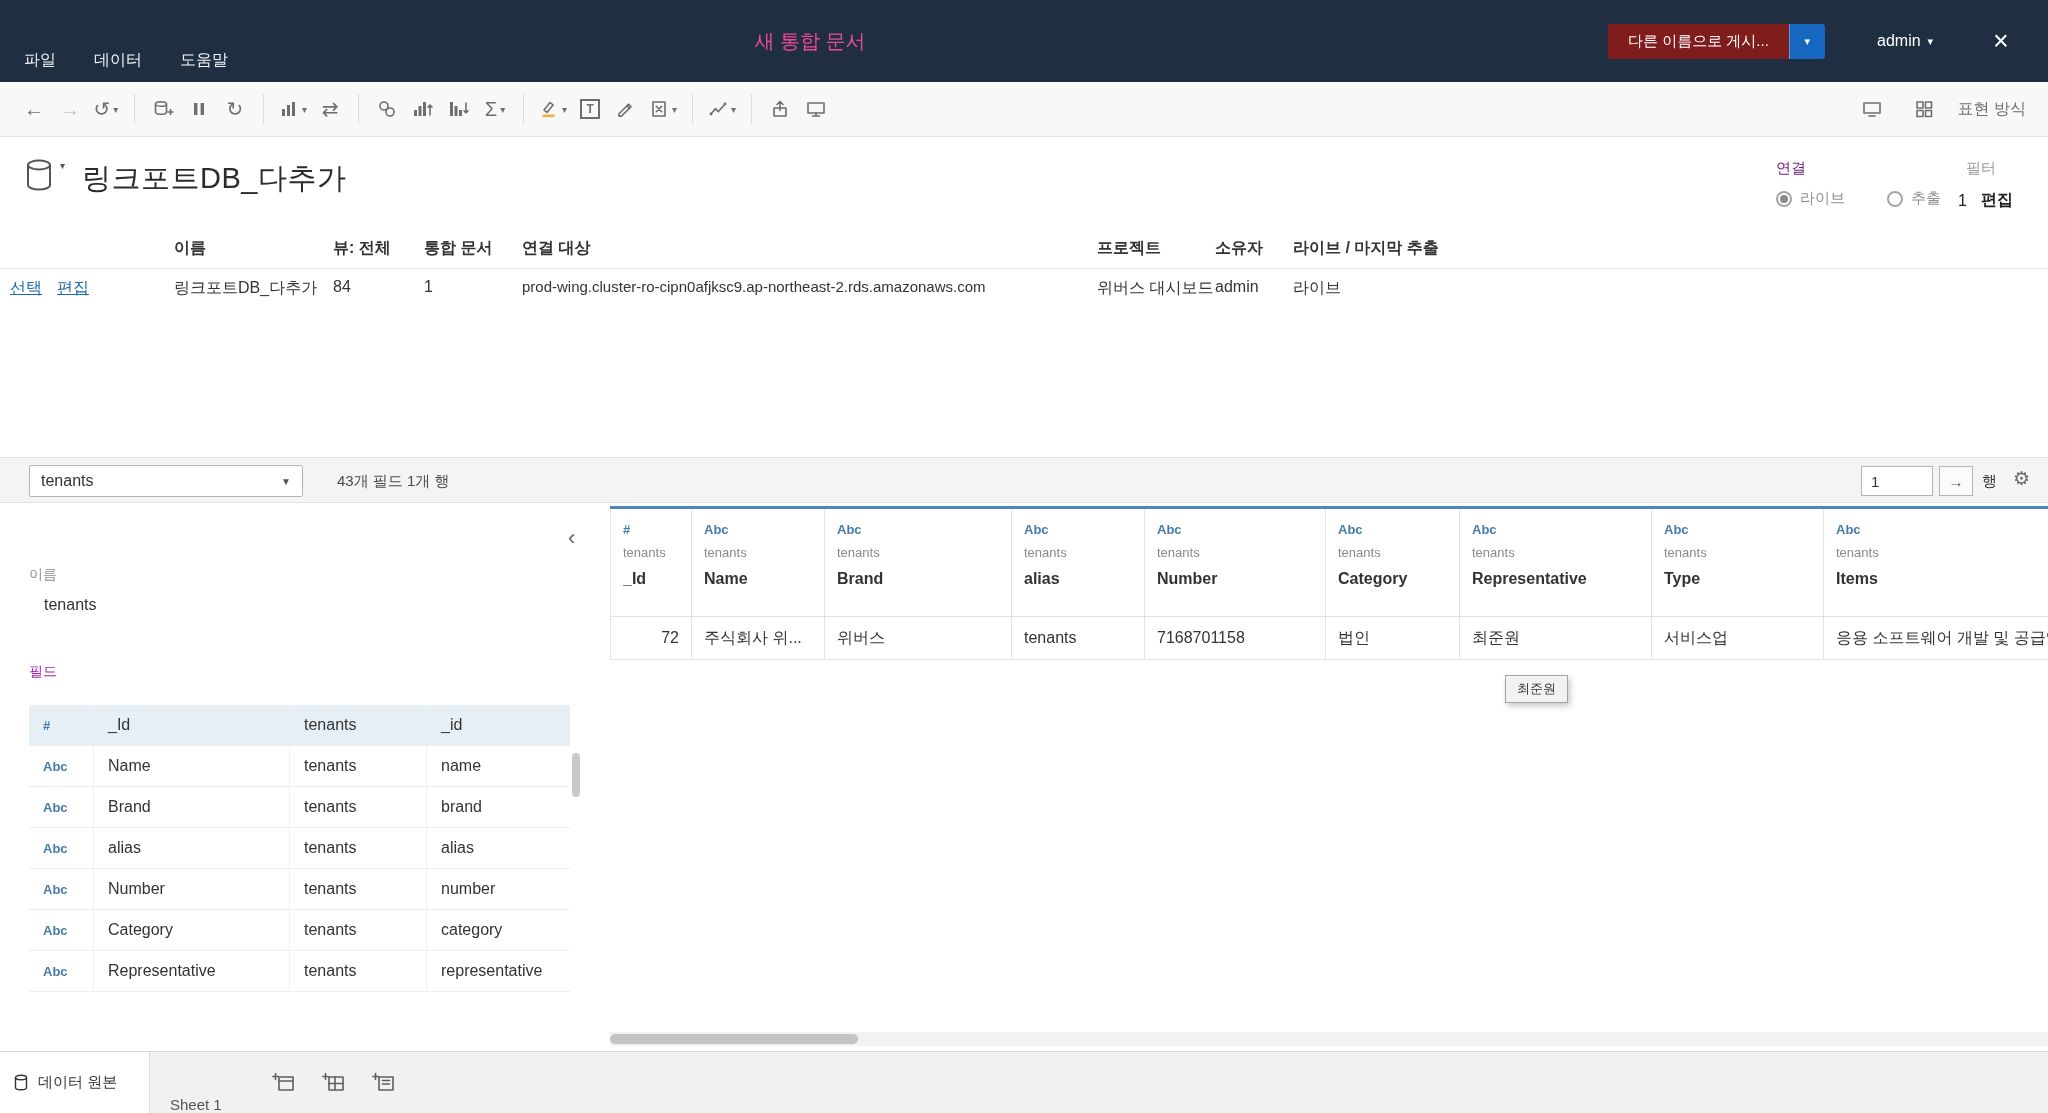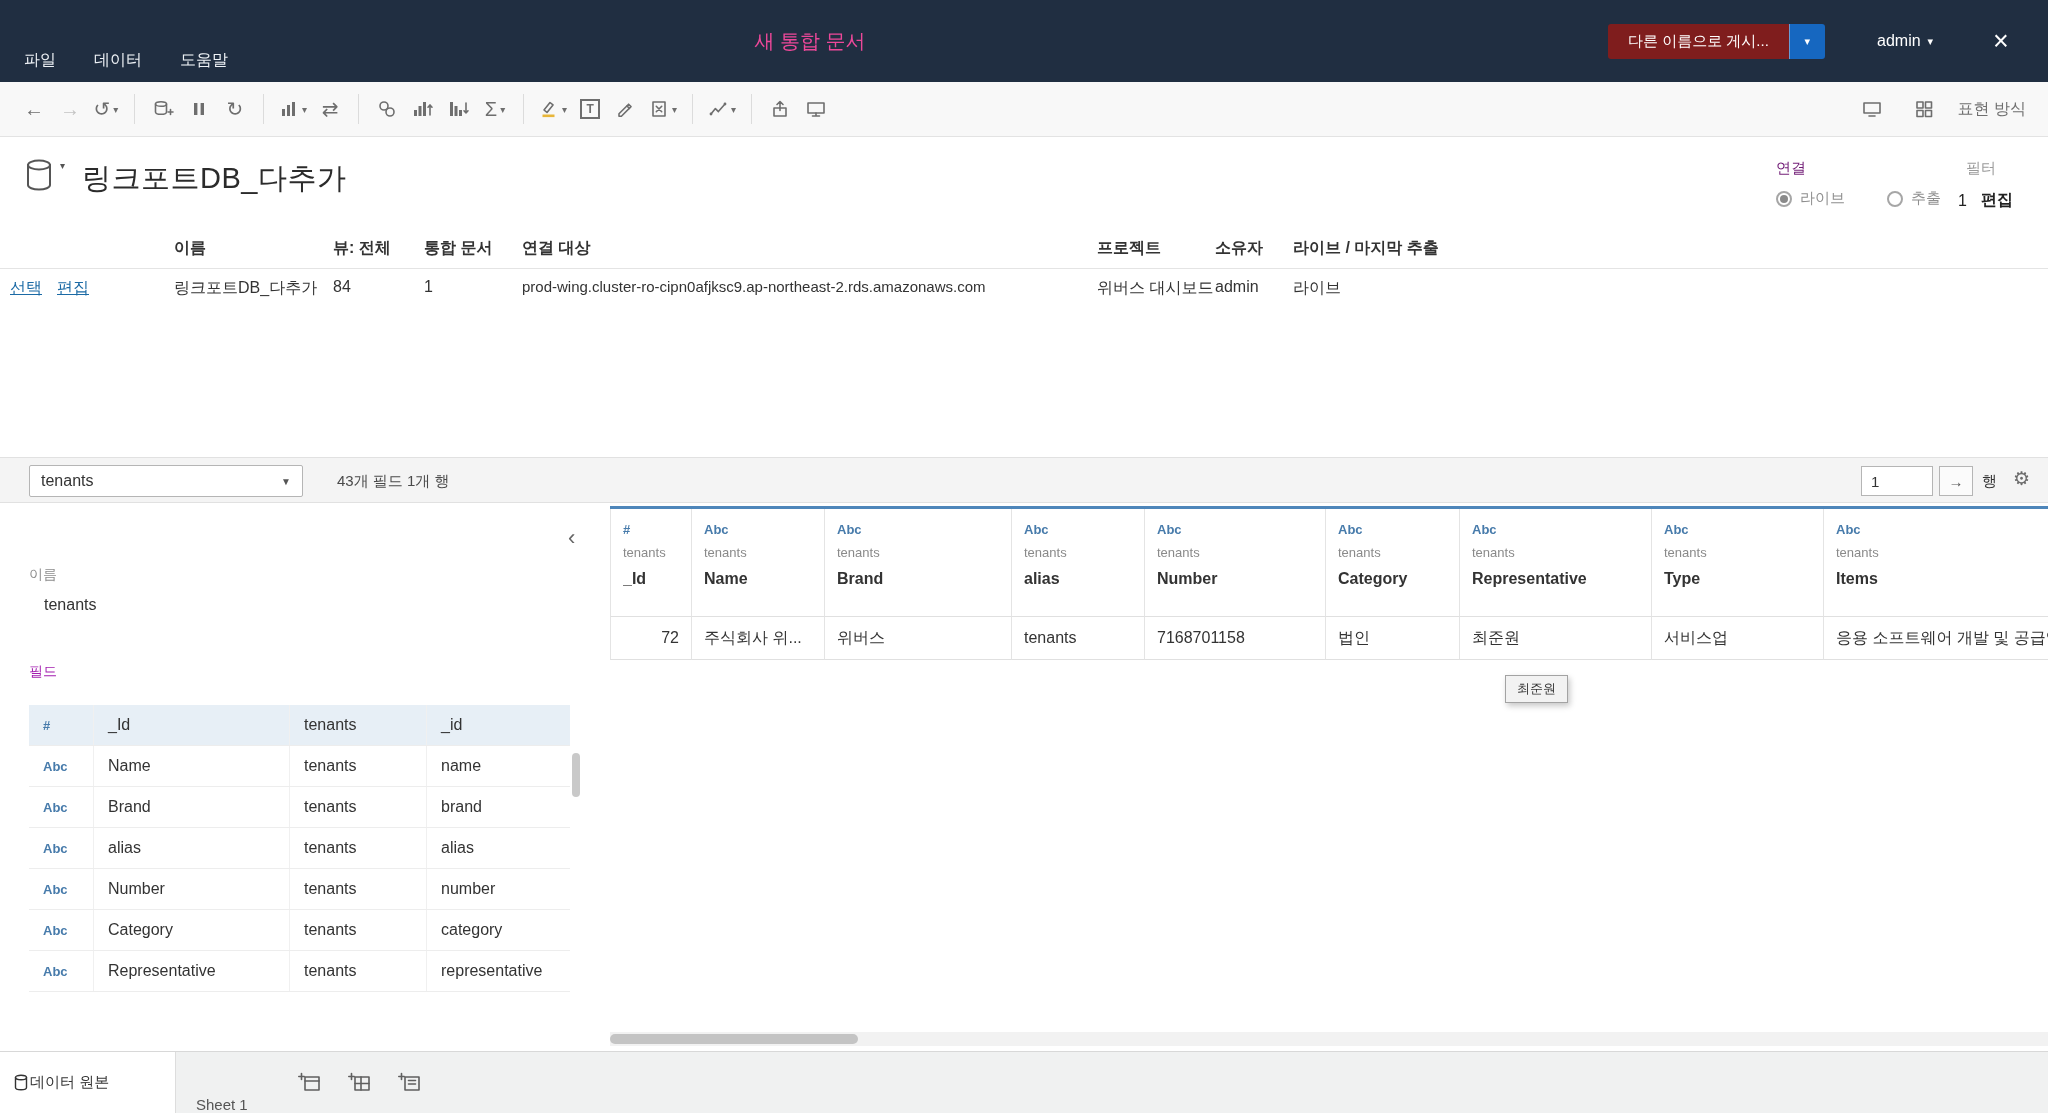--- a/index.html
+++ b/index.html
@@ -91,21 +91,21 @@
   .dg-table { font-size:13px; color:#8a8a8a; display:block; margin-top:8px; }
   .dg-field { font-size:16px; font-weight:bold; color:#333; display:block; margin-top:10px; white-space:nowrap; overflow:hidden; }
   .dg-cell { width:100%; height:43px; border-right:1px solid #e4e4e4; border-bottom:1px solid #e0e0e0; display:flex; align-items:center; padding:0 12px; font-size:16px; color:#333; white-space:nowrap; overflow:hidden; }
   .dg-cell.num { justify-content:flex-end; }
   .cell-tooltip { position:absolute; left:1505px; top:675px; background:#f2f2f2; border:1px solid #a3a3a3; box-shadow:2px 3px 6px rgba(0,0,0,.22); padding:4px 11px; font-size:13px; color:#333; z-index:5; }
   .hscroll-track { position:absolute; left:610px; right:0; top:1032px; height:14px; background:#f2f2f2; }
   .hscroll-thumb { position:absolute; left:0; top:2px; width:248px; height:10px; background:#c4c4c4; border-radius:5px; }
 
   
   .bottom-bar { position:absolute; left:0; right:0; bottom:0; height:62px; background:#f0f1f1; border-top:1px solid #d8d8d8; display:flex; align-items:stretch; }
-  .tab-ds { width:176px; background:#fff; border-right:1px solid #ddd; display:flex; align-items:center; gap:1px; padding-left:13px; font-size:15px; color:#333; }
+  .tab-ds { width:150px; background:#fff; border-right:1px solid #ddd; display:flex; align-items:center; gap:9px; padding-left:13px; font-size:15px; color:#333; }
   .tab-sheet { padding:0 20px; display:flex; align-items:flex-end; font-size:15px; color:#555; }
   .bb-icon { width:32px; height:32px; align-self:center; display:flex; align-items:center; justify-content:center; color:#5f5f5f; margin-left:18px; }
 </style>
 </head>
 <body>
 
 <div class="screen">
 
   <div class="topbar">
     <div class="tb-menus">

